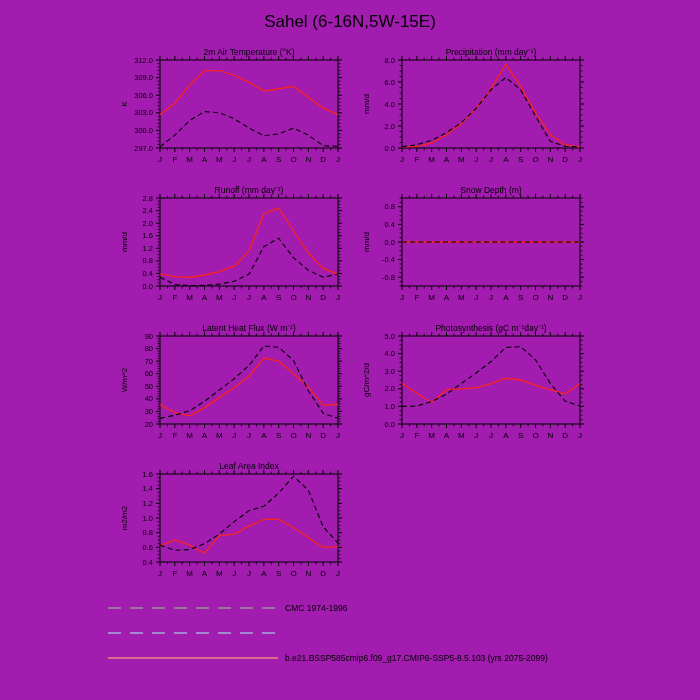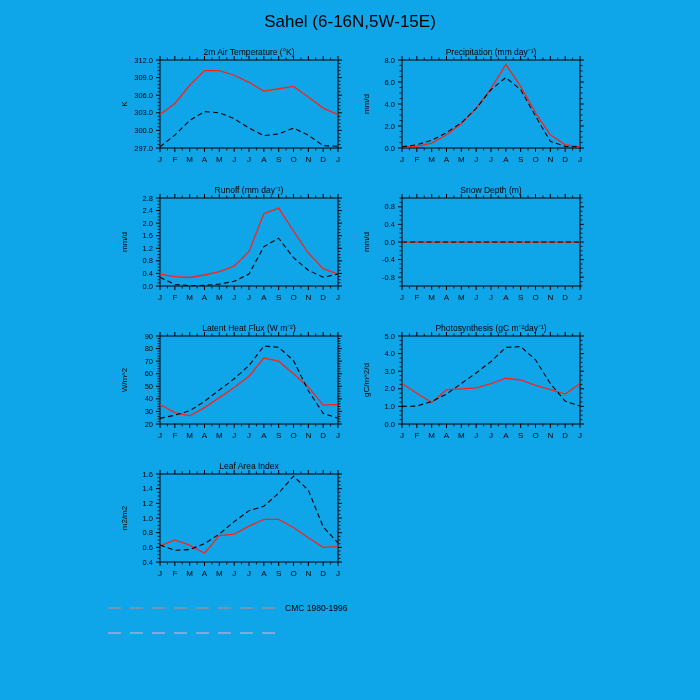--- a/index.html
+++ b/index.html
@@ -1,16 +1,16 @@
 <!DOCTYPE html>
 <html><head>
 <meta charset="utf-8">
 <style>
   html,body{margin:0;padding:0;background:#ffffff;}
-  .canvas{position:relative;width:700px;height:700px;background:#0ea5e9;overflow:hidden;
+  .canvas{position:relative;width:700px;height:700px;background:#a21caf;overflow:hidden;
           font-family:"Liberation Sans", sans-serif;}
   .main-title{position:absolute;top:12px;left:0;width:700px;text-align:center;
               font-size:17px;color:#000;}
   .chart-slot{position:absolute;width:232px;height:120px;}
   .chart-slot svg{display:block;width:232px;height:120px;}
   svg text{font-family:"Liberation Sans", sans-serif;fill:#000;}
   .legend{position:absolute;left:107px;top:595px;width:560px;}
   .legend-item{display:flex;align-items:center;height:25px;}
   .legend-swatch{width:172px;height:12px;flex:0 0 172px;}
   .legend-label{font-size:8.5px;color:#000;margin-left:6px;white-space:nowrap;}
@@ -919,21 +919,27 @@
         <polyline points="48.00,83.87 62.83,78.00 77.67,83.13 92.50,91.20 107.33,73.60 122.17,72.13 137.00,64.07 151.83,57.47 166.67,57.47 181.50,65.53 196.33,75.80 211.17,85.33 226.00,84.60" fill="none" stroke="#fa241b" stroke-width="1.3"></polyline>
         <polyline points="48.00,83.13 62.83,88.27 77.67,87.53 92.50,81.67 107.33,72.13 122.17,59.67 137.00,48.67 151.83,44.27 166.67,31.07 181.50,14.20 196.33,28.13 211.17,64.80 226.00,80.93" fill="none" stroke="#000000" stroke-width="1.1" stroke-dasharray="5 3.2"></polyline>
       </svg>
     </div>
 
   <div class="legend">
     <div class="legend-item">
       <svg class="legend-swatch" viewBox="0 0 172 12">
         <line x1="1" y1="6" x2="171" y2="6" stroke-width="1.4" stroke-dasharray="13 9" stroke="#94949c"></line>
       </svg>
-      <span class="legend-label">CMC 1980-1996</span>
+      <span class="legend-label">CMC 1974-1996</span>
     </div>
     <div class="legend-item">
       <svg class="legend-swatch" viewBox="0 0 172 12">
         <line x1="1" y1="6" x2="171" y2="6" stroke-width="1.4" stroke-dasharray="13 9" stroke="#a8a8e0"></line>
       </svg>
     </div>
+    <div class="legend-item">
+      <svg class="legend-swatch" viewBox="0 0 172 12">
+        <line x1="1" y1="6" x2="171" y2="6" stroke-width="1.4" stroke="#f2837b"></line>
+      </svg>
+      <span class="legend-label">b.e21.BSSP585cmip6.f09_g17.CMIP6-SSP5-8.5.103 (yrs 2075-2099)</span>
+    </div>
   </div>
 </div>
 
 </body></html>

